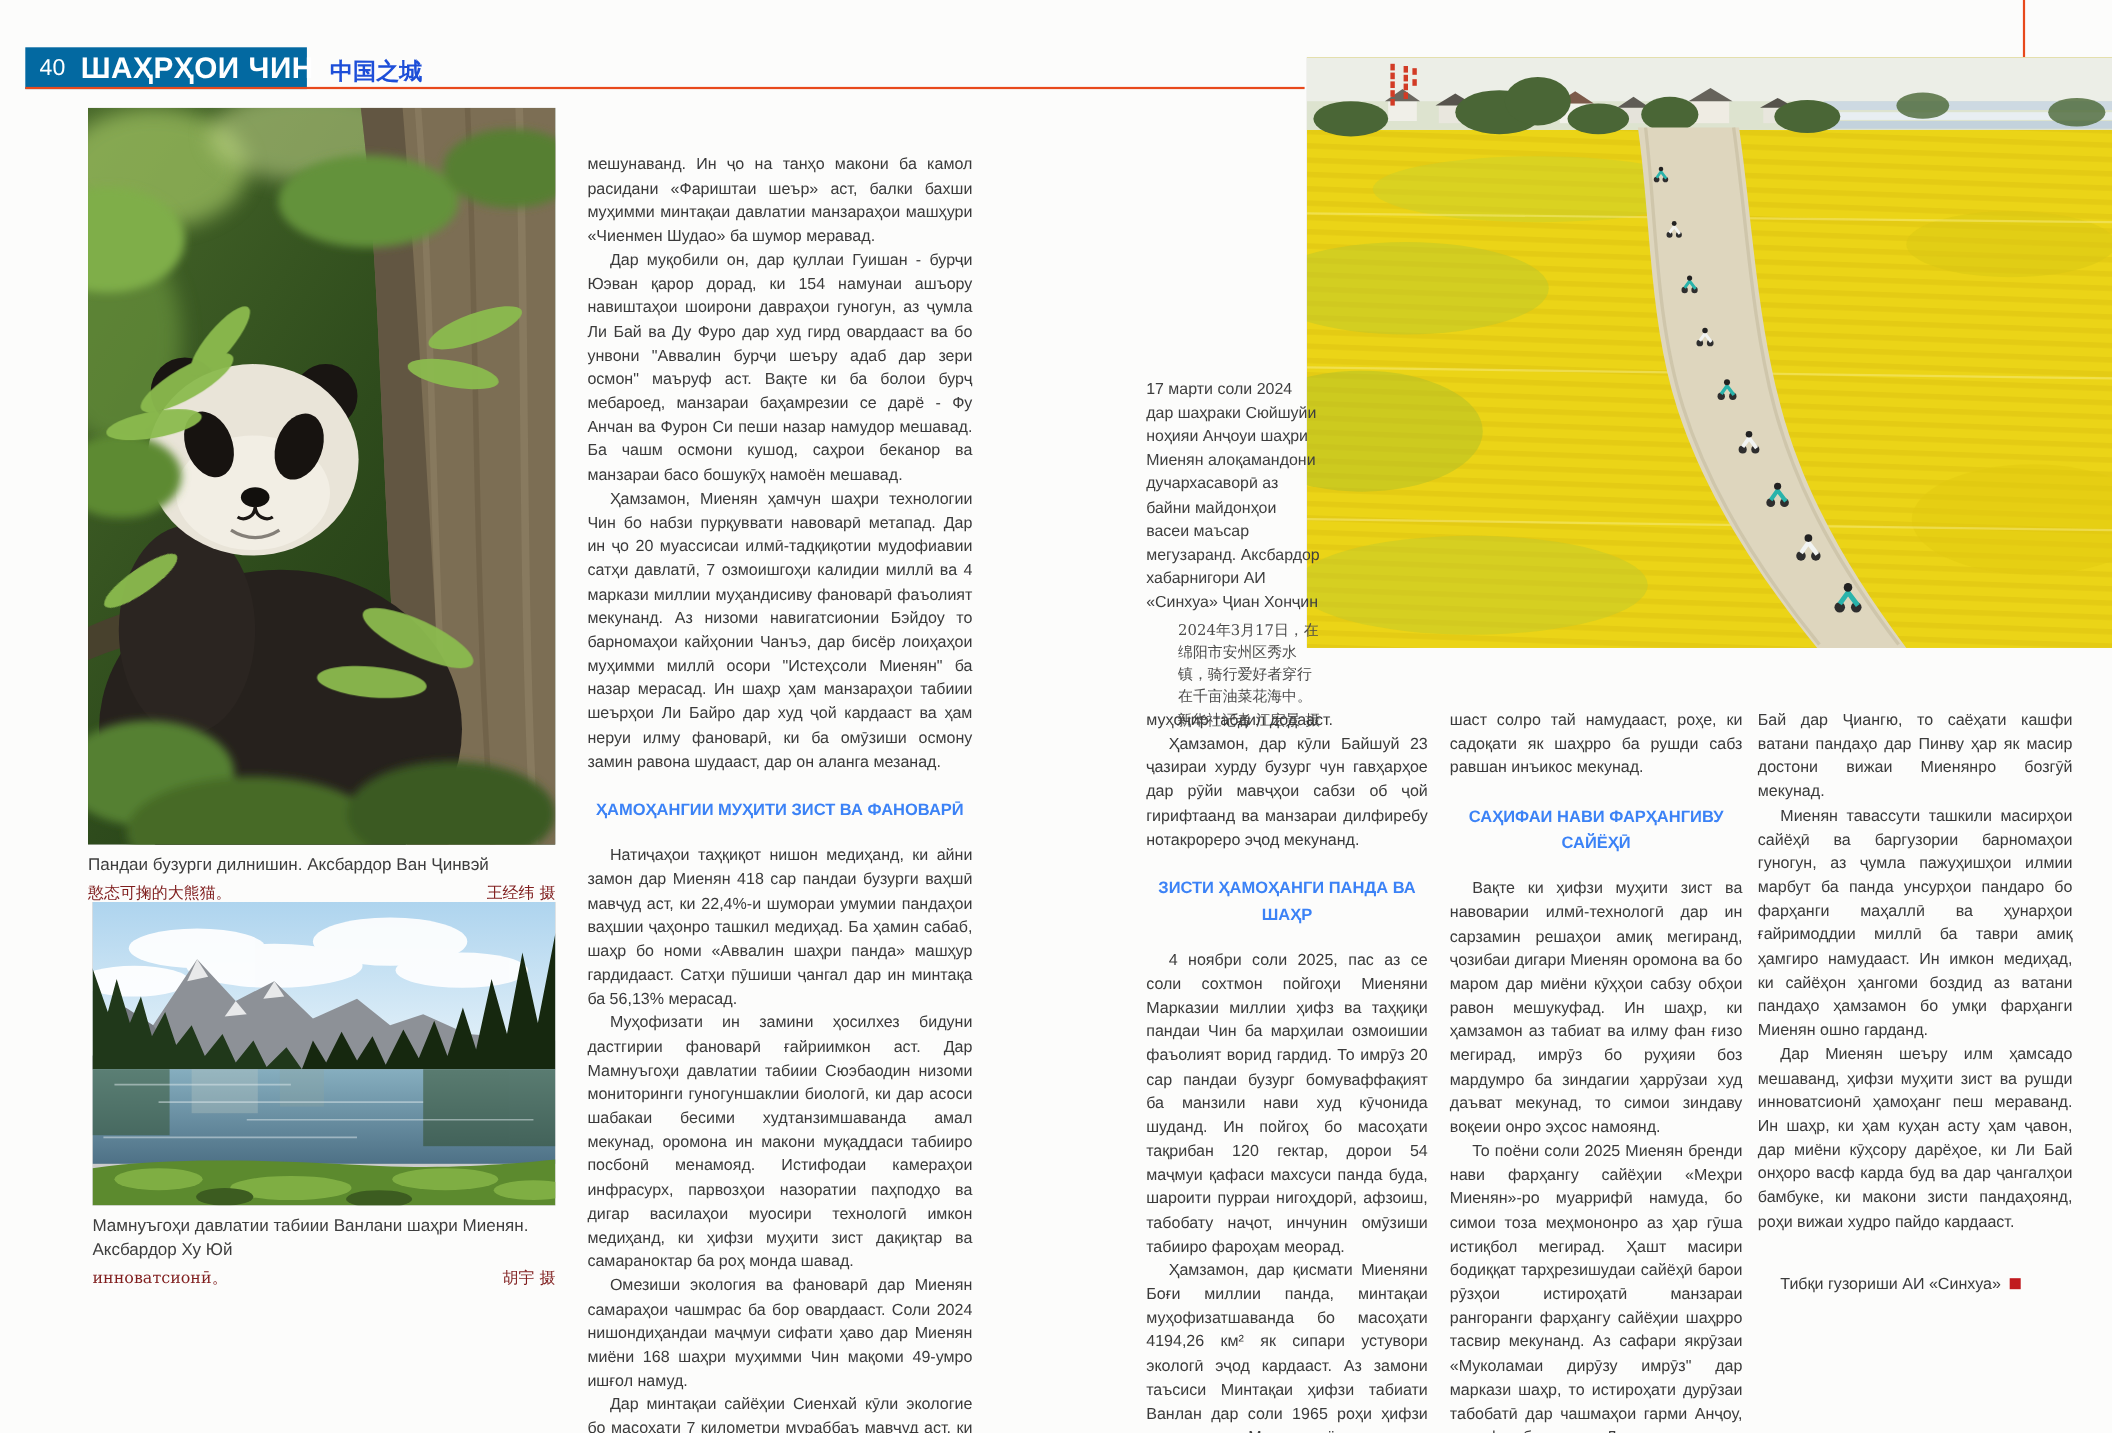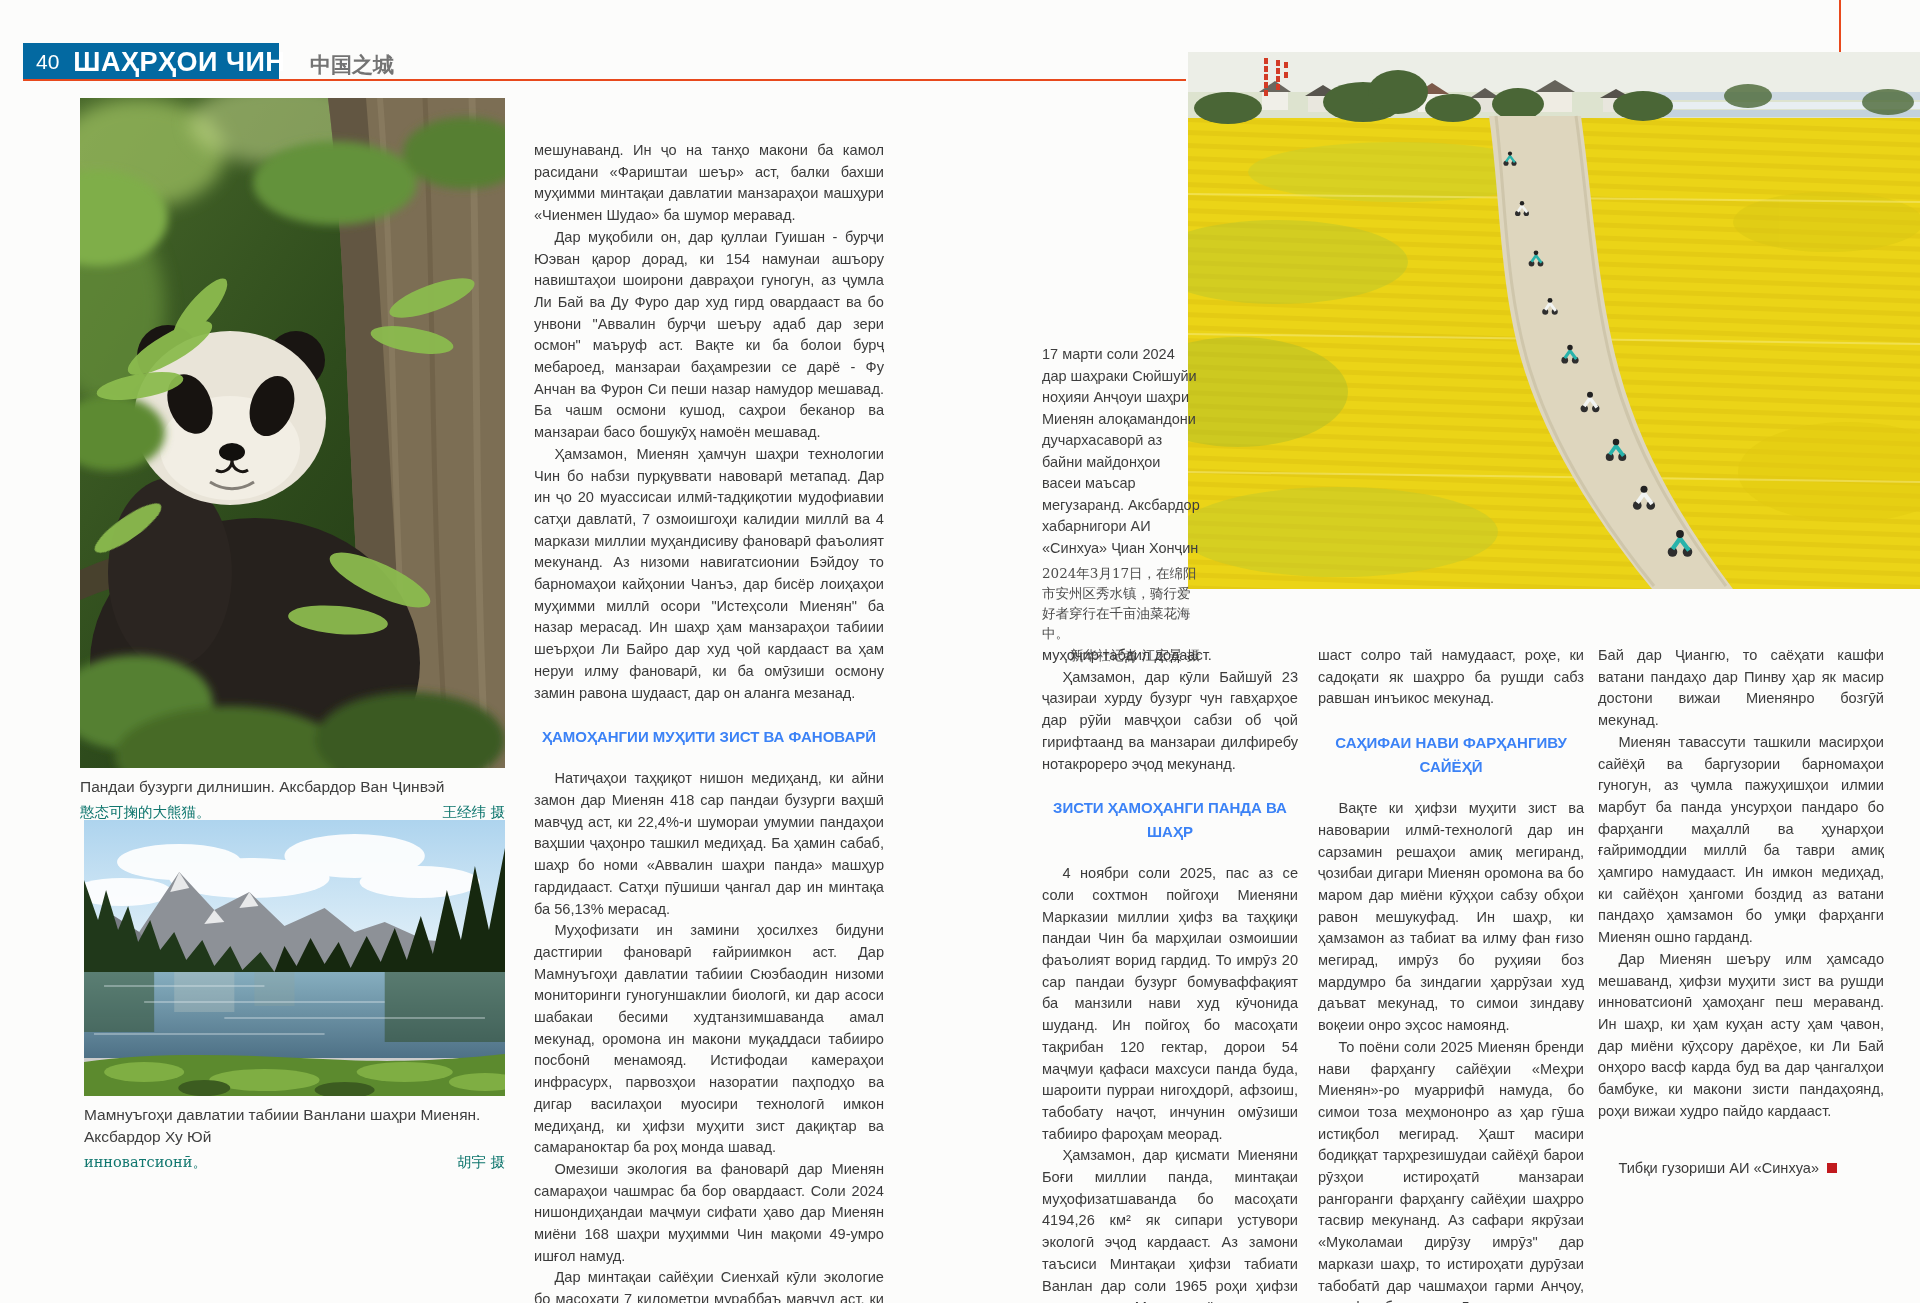--- a/index.html
+++ b/index.html
@@ -3,34 +3,34 @@
 <meta charset="utf-8">
 <style>
   html,body{margin:0;padding:0;background:#e9e9e9;}
   .page{position:relative;width:1920px;height:1303px;background:#fcfcfb;overflow:hidden;
         font-family:"Liberation Sans",sans-serif;color:#3b3b3b;}
   
   .band{position:absolute;left:23px;top:43px;width:256px;height:38px;background:#0369a1;
         display:flex;align-items:center;box-sizing:border-box;padding-left:13px;}
   .band .num{color:#ffffff;font-size:21px;margin-right:14px;}
   .band .ttl{color:#ffffff;font-size:27px;font-weight:bold;letter-spacing:.5px;white-space:nowrap;}
-  .cn-title{position:absolute;left:310px;top:51px;color:#737373;font-size:21px;font-weight:bold;
+  .cn-title{position:absolute;left:300px;top:51px;color:#1d4ed8;font-size:21px;font-weight:bold;
             font-family:"DejaVu Serif",serif;}
   .rule{position:absolute;left:23px;top:79px;width:1163px;height:2px;background:#e8491c;}
   .corner{position:absolute;left:1839px;top:0;width:2px;height:52px;background:#e8491c;}
   
   .photo{position:absolute;overflow:hidden;background:#cccccc;}
   .photo svg{display:block;}
   
   .cap{position:absolute;font-size:15.5px;line-height:22px;color:#3e3e3e;}
-  .cap-cn{font-family:"DejaVu Serif",serif;color:#0f766e;font-size:14.5px;
+  .cap-cn{font-family:"DejaVu Serif",serif;color:#7f1d1d;font-size:14.5px;
           display:flex;justify-content:space-between;margin-top:3px;}
   
   .fcap{position:absolute;left:1042px;top:344px;width:158px;font-size:14.5px;line-height:21.5px;color:#3e3e3e;}
-  .fcap-cn{font-family:"DejaVu Serif",serif;font-size:13.5px;line-height:20px;color:#4c4c4c;margin-top:4px;}
+  .fcap-cn{font-family:"DejaVu Serif",serif;font-size:13.5px;line-height:20px;color:#4c4c4c;margin-top:4px;margin-left:29px;}
   .fcap-credit{font-family:"DejaVu Serif",serif;font-size:13.5px;color:#4c4c4c;text-align:right;margin-top:2px;}
   
   .body-col{position:absolute;text-align:justify;font-size:14.6px;line-height:21.7px;color:#3b3b3b;}
   .body-p{margin:0;}
   .indent{text-indent:1.4em;}
   .red-head{color:#3b82f6;font-weight:bold;text-align:center;font-size:15px;line-height:24px;
             margin:21px 4px 19px;text-indent:0;}
   .credit-line{margin-top:36px;text-indent:1.4em;text-align:left;}
   .end-mark{display:inline-block;width:10px;height:10px;background:#c11a1e;margin-left:8px;}
 </style>

